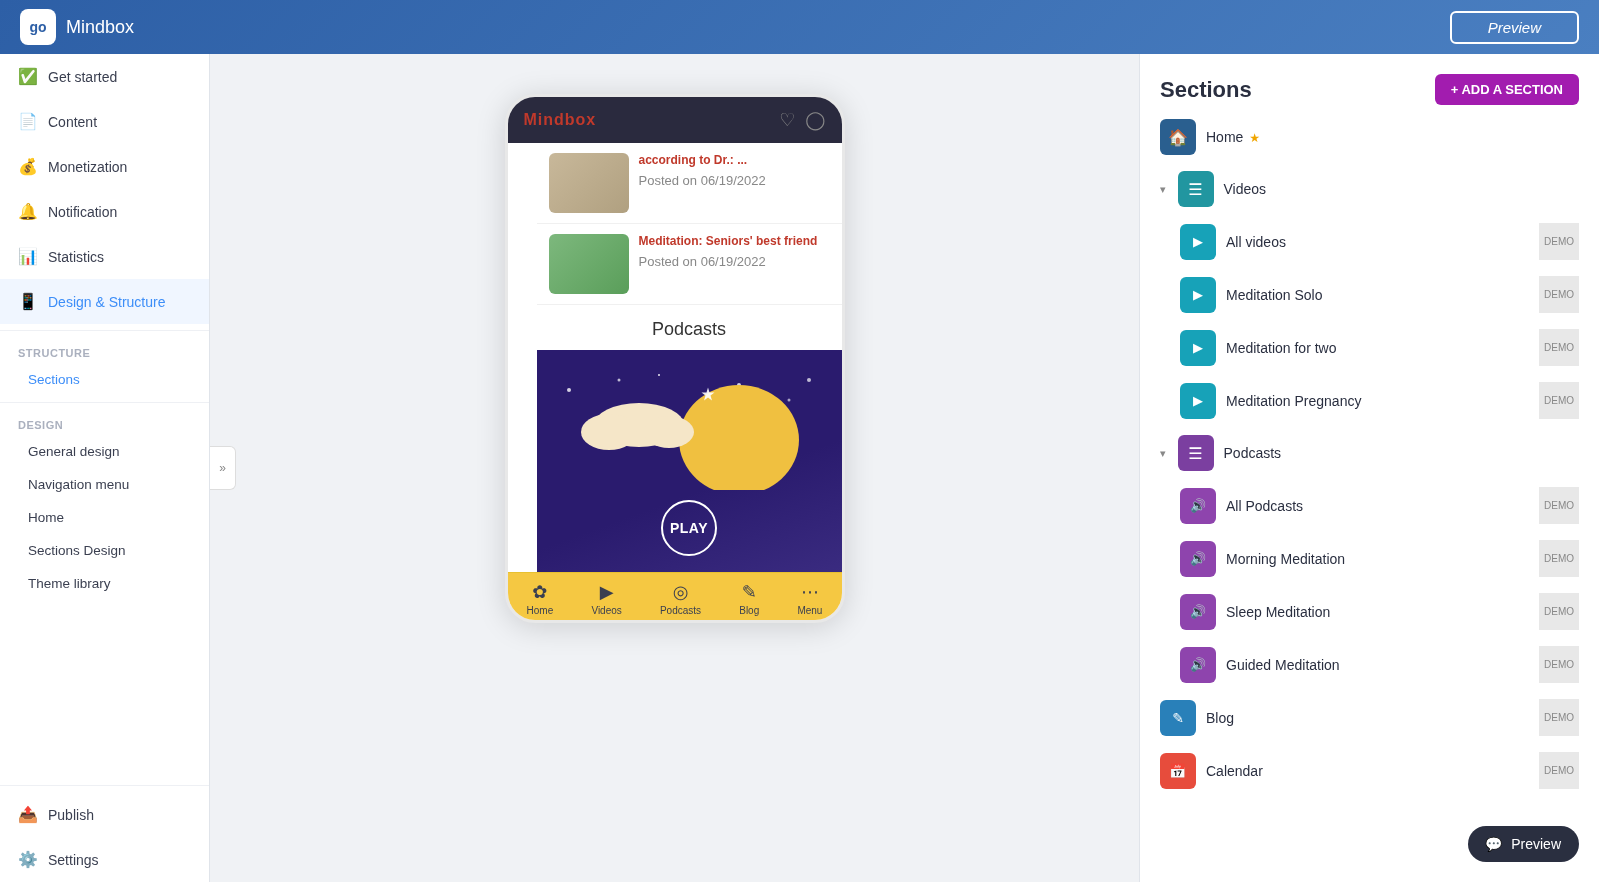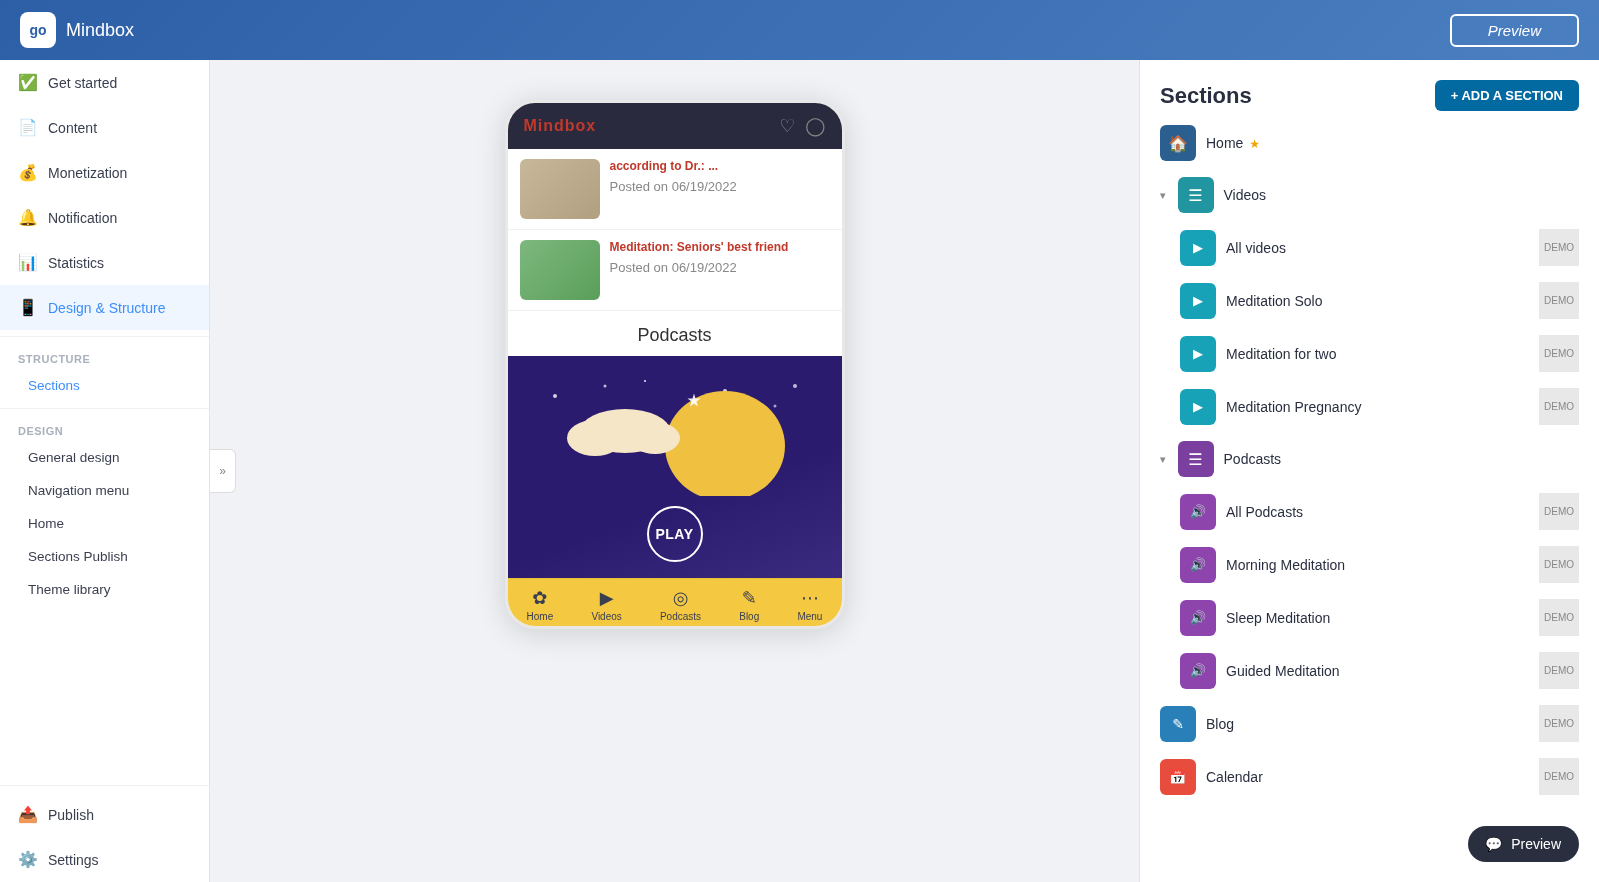--- a/index.html
+++ b/index.html
@@ -1,21 +1,21 @@
 <!DOCTYPE html>
 <html><head>
   <meta charset="utf-8">
   <style>
     * { box-sizing: border-box; margin: 0; padding: 0; }
     body { font-family: -apple-system, BlinkMacSystemFont, 'Segoe UI', sans-serif; background: #f0f2f5; display: flex; flex-direction: column; height: 100vh; overflow: hidden; }
 
     
     .topbar {
       background: linear-gradient(135deg, #2d5fa6 0%, #4a7fc1 100%);
-      height: 60px;
+      height: 54px;
       display: flex;
       align-items: center;
       padding: 0 20px;
       justify-content: space-between;
       flex-shrink: 0;
     }
     .topbar-left { display: flex; align-items: center; gap: 10px; }
     .topbar-logo {
       width: 36px; height: 36px; background: white; border-radius: 8px;
       display: flex; align-items: center; justify-content: center;
@@ -74,21 +74,21 @@
       box-shadow: 0 4px 30px rgba(0,0,0,0.15); overflow: hidden;
       border: 3px solid #e8e8e8; margin-top: 20px;
     }
     .phone-header {
       background: #2a2a3e; padding: 12px 16px;
       display: flex; align-items: center; justify-content: space-between;
     }
     .phone-icons { display: flex; gap: 10px; }
     .phone-icon { color: #888; font-size: 18px; }
 
-    .phone-content { overflow-y: auto; max-height: 540px; }
+    .phone-content { overflow-y: auto; max-height: 540px; margin-left: 29px; }
 
     .blog-item { display: flex; gap: 10px; padding: 10px 12px; border-bottom: 1px solid #f0f0f0; }
     .blog-thumb {
       width: 80px; height: 60px; border-radius: 6px; object-fit: cover;
       background: #c8b89a; flex-shrink: 0;
     }
     .blog-thumb-2 { background: linear-gradient(135deg, #7db87d, #5a9e5a); }
     .blog-text { flex: 1; }
     .blog-title { color: #c0392b; font-size: 12px; font-weight: 600; line-height: 1.3; margin-bottom: 4px; }
     .blog-date { color: #888; font-size: 13px; }
@@ -119,21 +119,21 @@
     .right-panel {
       width: 460px; background: white; border-left: 1px solid #e0e4ea;
       overflow-y: auto; flex-shrink: 0; padding: 20px 0;
     }
     .sections-header {
       display: flex; align-items: center; justify-content: space-between;
       padding: 0 20px 6px;
     }
     .sections-title { font-size: 22px; font-weight: 600; color: #2a2f40; }
     .add-section-btn {
-      background: #0369a1; color: white; border: none; padding: 8px 16px;
+      background: #a21caf; color: white; border: none; padding: 8px 16px;
       border-radius: 6px; cursor: pointer; font-size: 13px; font-weight: 600;
       display: flex; align-items: center; gap: 5px;
     }
     .sections-subtitle { color: #888; font-size: 13px; padding: 0 20px 16px; }
 
     .nav-tree { padding: 0 10px; }
     .tree-item {
       display: flex; align-items: center; gap: 10px; padding: 8px 10px;
       cursor: pointer; border-radius: 6px; transition: background 0.15s;
     }
@@ -219,21 +219,21 @@
     <div class="sidebar-sub-item">
       <span>General design</span>
     </div>
     <div class="sidebar-sub-item">
       <span>Navigation menu</span>
     </div>
     <div class="sidebar-sub-item">
       <span>Home</span>
     </div>
     <div class="sidebar-sub-item">
-      <span>Sections Publish</span>
+      <span>Sections Design</span>
     </div>
     <div class="sidebar-sub-item">
       <span>Theme library</span>
     </div>
 
     <div class="sidebar-bottom">
       <div class="sidebar-divider"></div>
       <div class="sidebar-item">
         <span class="sidebar-icon">📤</span>
         <span>Publish</span>

